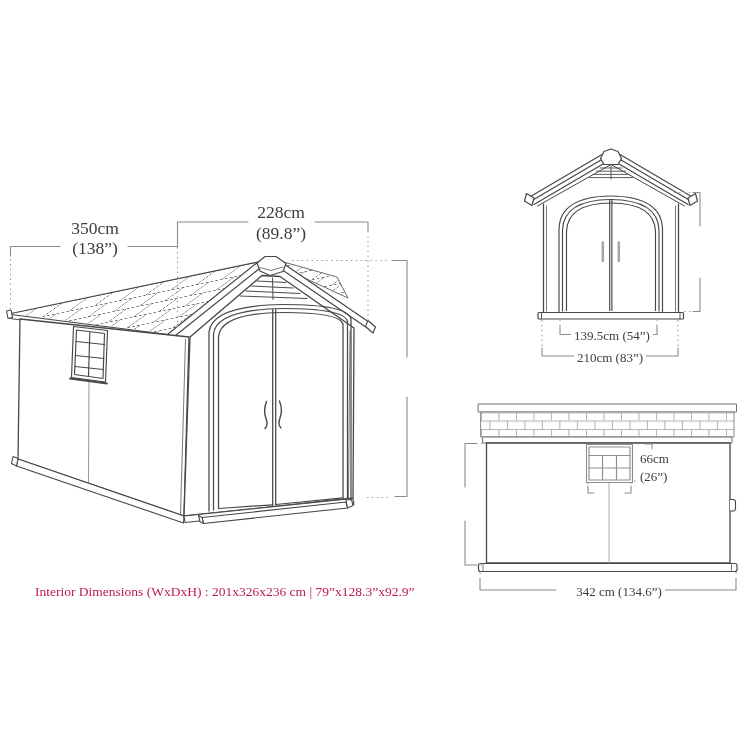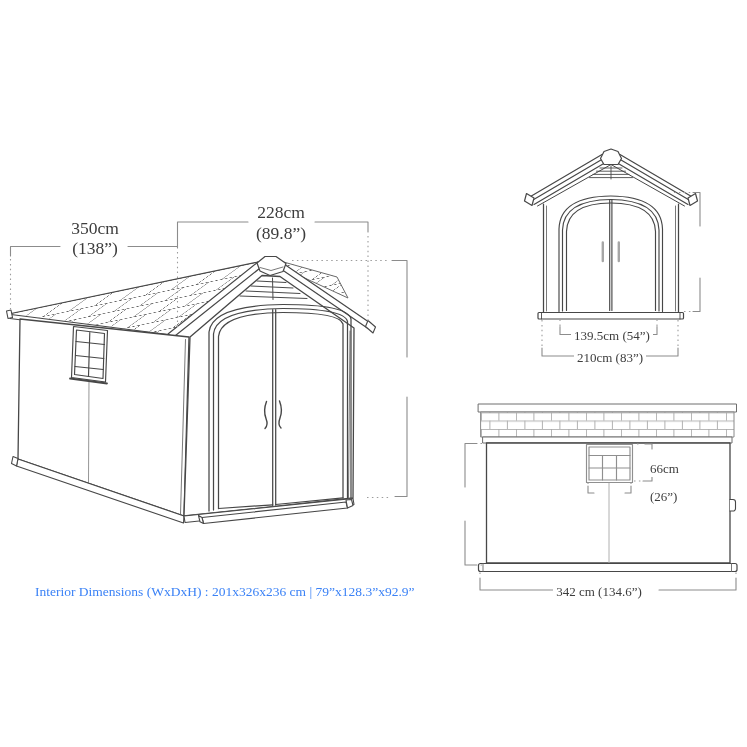--- a/index.html
+++ b/index.html
@@ -3,22 +3,22 @@
 <meta charset="utf-8">
 <style>
   html,body{margin:0;padding:0;background:#fff;}
   #stage{position:relative;width:747px;height:747px;background:#fff;overflow:hidden;
          font-family:Liberation Serif, serif;color:#3d3d3d;}
   #lineart{position:absolute;left:0;top:0;}
   .lbl{position:absolute;text-align:center;color:#3d3d3d;}
   .lbl .ln{display:block;width:fit-content;margin:0 auto;background:#fff;padding:0 3px;white-space:nowrap;}
   .lbl-lg{font-size:17.5px;line-height:20px;}
   .lbl-sm{font-size:13px;line-height:15.5px;}
-  .lbl-left .ln{margin:12px;}
-  #footer-note{position:absolute;font-size:13.5px;color:#3b82f6;white-space:nowrap;}
+  .lbl-left .ln{margin:2px;}
+  #footer-note{position:absolute;font-size:13.5px;color:#be185d;white-space:nowrap;}
 </style>
 </head>
 <body>
 
 <div id="stage">
 
 <svg id="lineart" width="747" height="747" viewBox="0 0 747 747">
   <defs>
     <pattern id="shingle" patternUnits="userSpaceOnUse" width="52" height="46" patternTransform="matrix(0.98 -0.204 -0.811 0.585 11 313.5)">
       <rect width="52" height="46" fill="#ffffff"></rect>
@@ -195,19 +195,19 @@
   <span class="ln">139.5cm (54”)</span>
 </div>
 <div class="lbl lbl-sm" style="left:560px;top:349.5px;width:100px;">
   <span class="ln">210cm (83”)</span>
 </div>
 
 <div class="lbl lbl-sm lbl-left" style="left:635px;top:449px;width:52px;text-align:left;">
   <span class="ln">66cm</span>
   <span class="ln">(26”)</span>
 </div>
-<div class="lbl lbl-sm" style="left:537px;top:583.5px;width:124px;">
+<div class="lbl lbl-sm" style="left:557px;top:583.5px;width:124px;">
   <span class="ln">342 cm (134.6”)</span>
 </div>
 
 <div id="footer-note" style="left:35px;top:584px;">Interior Dimensions (WxDxH) : 201x326x236 cm | 79”x128.3”x92.9”</div>
 
 </div>
 
 </body></html>

